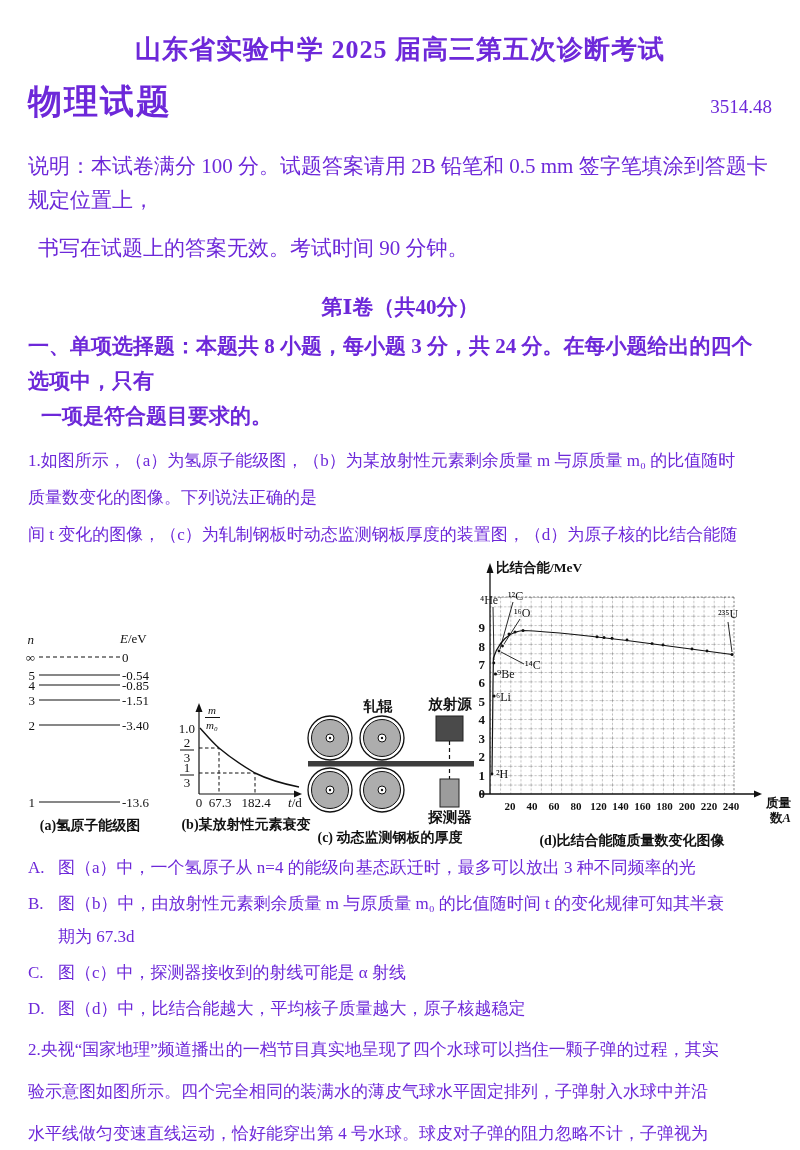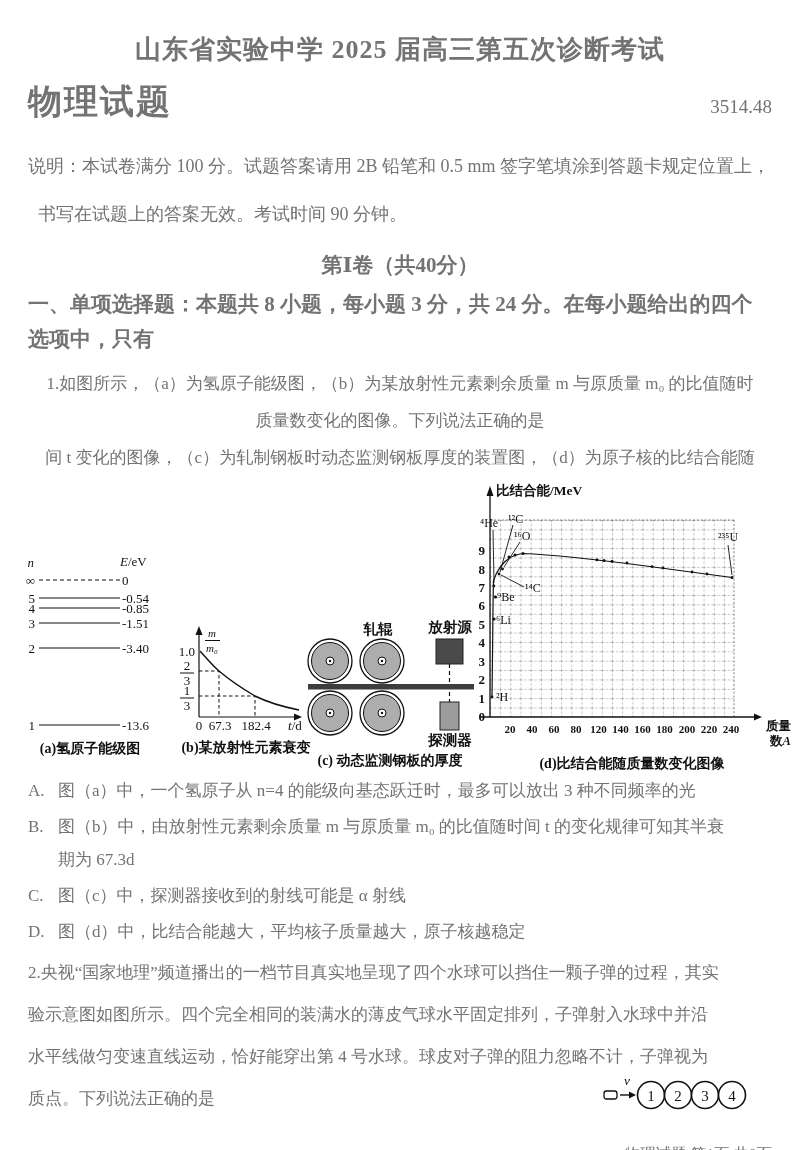--- a/index.html
+++ b/index.html
@@ -1,31 +1,31 @@
 <!DOCTYPE html>
 <html><head>
 <meta charset="utf-8">
 <style>
   html,body{margin:0;padding:0;background:#ffffff;}
   .page{
-    width:800px;height:1150px;background:#ffffff;color:#737373;
+    width:800px;height:1150px;background:#ffffff;color:#6d28d9;
     font-family:"Liberation Serif","DejaVu Serif",serif;
     position:relative;overflow:hidden;box-sizing:border-box;
     padding:24px 28px 0 28px;
   }
   .exam-title{text-align:center;font-size:26px;font-weight:700;margin-top:8px;letter-spacing:1px;}
   .subtitle-row{display:flex;justify-content:space-between;align-items:baseline;gap:20px;margin-top:12px;}
   .subject{font-size:34px;font-weight:700;letter-spacing:2px;}
   .exam-date{font-size:19px;}
-  .notice{margin-top:24px;font-size:18px;line-height:34px;}
+  .notice{margin-top:24px;font-size:21px;line-height:34px;}
   .notice .l2{padding-left:10px;margin-top:14px;}
-  .section-title{text-align:center;font-size:21px;font-weight:700;margin-top:20px;}
+  .section-title{text-align:center;font-size:21px;font-weight:700;margin-top:28px;}
   .section-intro{margin-top:8px;font-size:21px;font-weight:700;line-height:35px;}
   .section-intro .l2{padding-left:13px;}
-  .q1-text{margin-top:8px;font-size:17px;line-height:37px;text-align:center;}
+  .q1-text{margin-top:8px;font-size:17px;line-height:37px;}
   .figure-row{position:relative;height:292px;margin-top:2px;}
   .fig{position:absolute;}
   .options{margin-top:4px;font-size:17px;}
   .option{display:flex;margin-bottom:3px;line-height:33px;}
   .opt-label{width:30px;flex:0 0 30px;}
   .q2{position:relative;margin-top:4px;font-size:17px;line-height:42px;}
   .q2fig{position:absolute;right:24px;bottom:4px;}
   .page-footer{text-align:right;font-size:15.5px;margin-top:24px;}
   svg text{fill:#111;}
   .svgtxt{font-family:"Liberation Serif","DejaVu Serif",serif;font-size:13px;}
@@ -47,20 +47,21 @@
 
   <div class="notice">
     <div class="l1">说明：本试卷满分 100 分。试题答案请用 2B 铅笔和 0.5 mm 签字笔填涂到答题卡规定位置上，</div>
     <div class="l2">书写在试题上的答案无效。考试时间 90 分钟。</div>
   </div>
 
   <div class="section-title">第Ⅰ卷（共40分）</div>
 
   <div class="section-intro">
     <div class="l1">一、单项选择题：本题共 8 小题，每小题 3 分，共 24 分。在每小题给出的四个选项中，只有</div>
+    <div class="l2">一项是符合题目要求的。</div>
   </div>
 
   <div class="q1-text">
     <div>1.如图所示，（a）为氢原子能级图，（b）为某放射性元素剩余质量 m 与原质量 m₀ 的比值随时</div>
     <div>质量数变化的图像。下列说法正确的是</div>
     <div>间 t 变化的图像，（c）为轧制钢板时动态监测钢板厚度的装置图，（d）为原子核的比结合能随</div>
   </div>
 
   <div class="figure-row">
 

